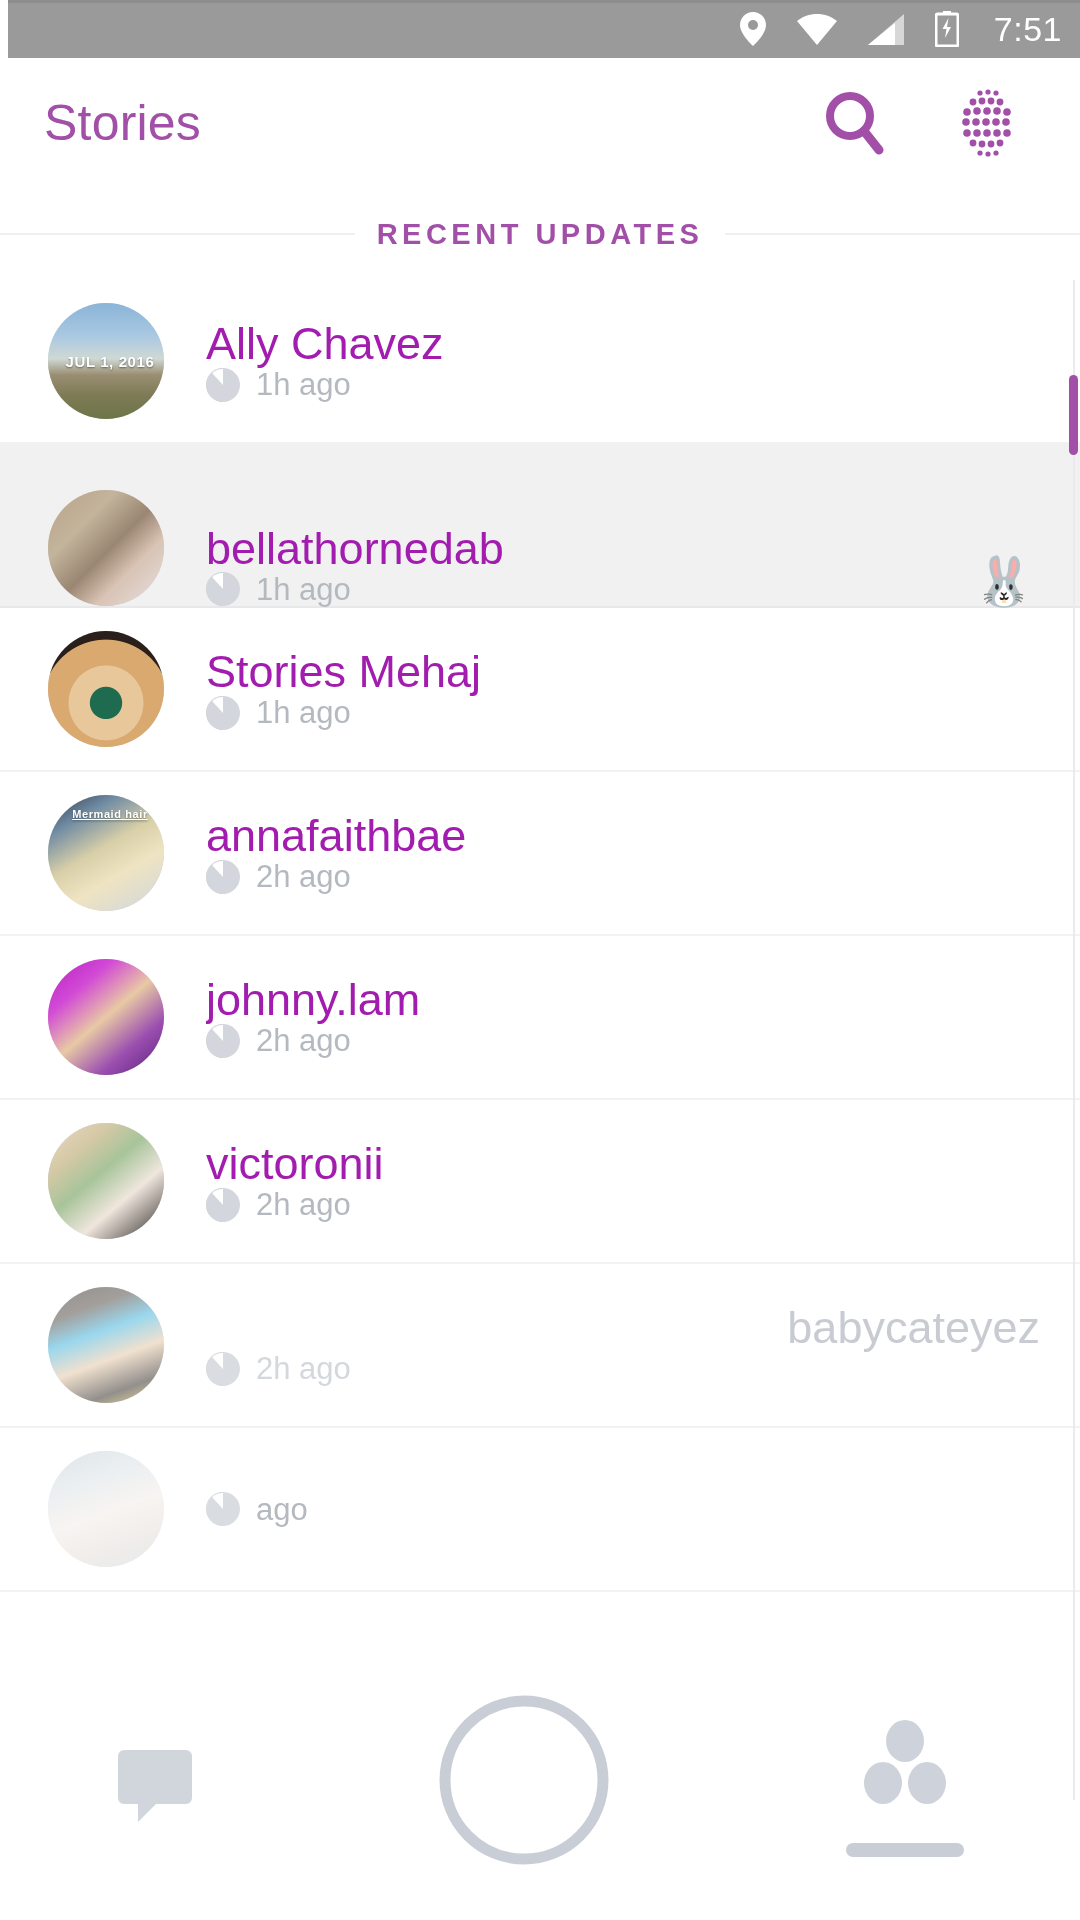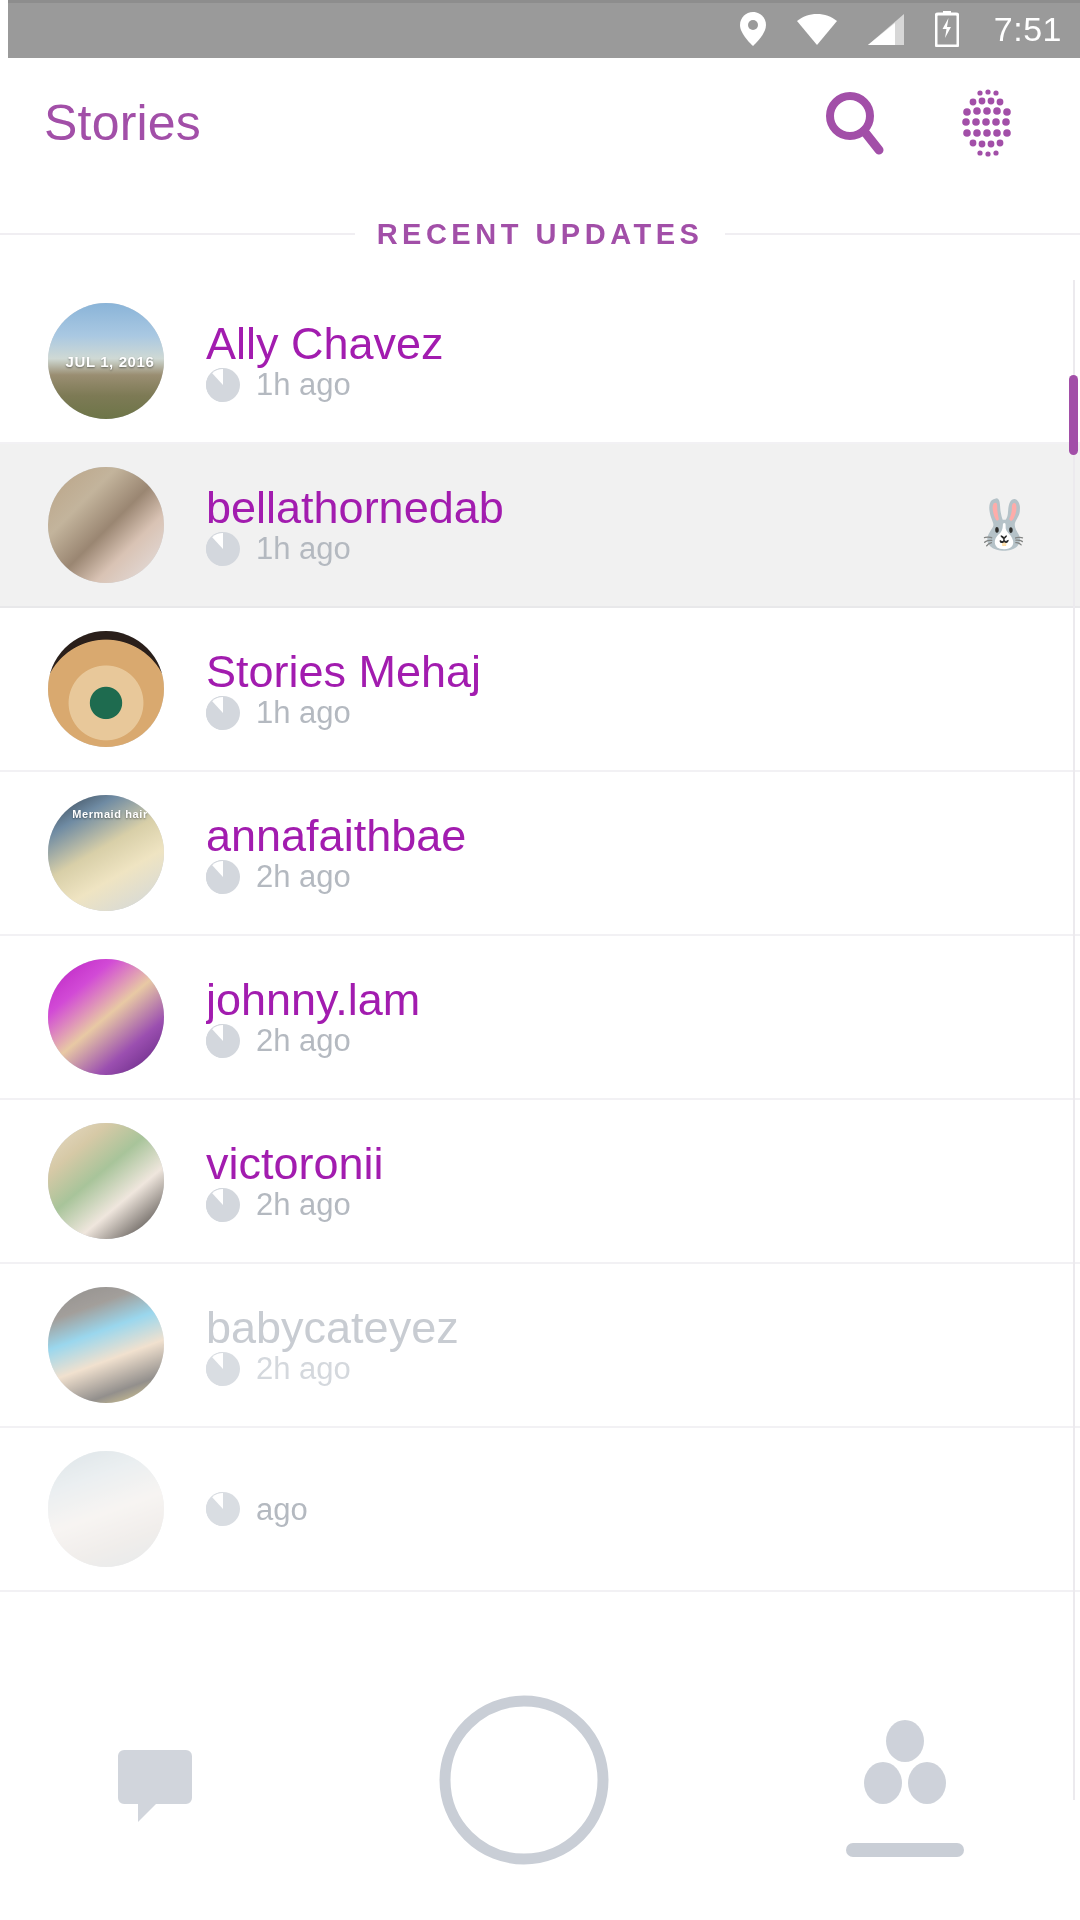--- a/index.html
+++ b/index.html
@@ -57,21 +57,21 @@
   .list{
     position:absolute; top:280px; left:0; width:1080px; height:1640px;
     overflow:hidden; background:#fff;
   }
   .story-row{
     position:relative; display:flex; align-items:center;
     height:164px; padding-left:48px; padding-right:40px;
     background:#ffffff; border-bottom:2px solid #f2f1f4;
     cursor:pointer;
   }
-  .story-row.selected{ background:#f1f1f1; border-bottom-color:#e8e8ea; }
+  .story-row.selected{ background:#f1f1f1; border-bottom-color:#e8e8ea;align-items:flex-end; }
 
   .avatar{
     width:116px; height:116px; border-radius:50%;
     flex:0 0 116px; overflow:hidden; position:relative;
     background:#cfd3d8;
   }
   .avatar .av-inner{ position:absolute; inset:0; }
   .avatar .av-caption{
     position:absolute; left:0; right:0; top:50%; transform:translateY(-50%);
     text-align:center; color:#ffffff; font-size:15px; font-weight:700;
@@ -85,21 +85,21 @@
   }
   .row-name.viewed{ color:#c3c7cd; }
   .row-sub{ display:flex; align-items:center; margin-top:0; gap:16px; }
   .row-time{ font-size:31px; color:#b4b9c0; line-height:1; }
   .row-emoji{ font-size:48px; line-height:1; margin-left:auto; padding-right:6px; }
 
   
   .pie{ width:34px; height:34px; flex:0 0 34px; }
 
   
-  .story-row.dim  .row-name{ color:#c8ccd2; }
+  .story-row.dim  .row-name{ color:#c8ccd2;text-align:right; }
   .story-row.dim  .row-time{ color:#d4d8dd; }
   .story-row.dim  .avatar{ opacity:.55; }
   .story-row.faded .row-name{ color:#d2d6dc; }
   .story-row.faded .avatar{ opacity:.35; }
 
   
   .scroll-track{
     position:absolute; right:0; top:280px; width:10px; height:1640px;
     background:transparent;
   }
@@ -267,21 +267,21 @@
               <circle cx="17" cy="17" r="17" fill="#d3d7dd"></circle>
               <path d="M17 17 L17 1 A16 16 0 0 0 6.2 5.2 Z" fill="#ffffff"></path>
             </svg>
             <div class="row-time">1h ago</div>
           </div>
         </div>
       </div>
       <div class="story-row">
         <div class="avatar">
           <div class="av-inner" style="background: linear-gradient(150deg, rgb(47, 58, 70) 0%, rgb(111, 139, 163) 22%, rgb(216, 207, 168) 46%, rgb(239, 228, 194) 66%, rgb(207, 214, 221) 100%);"></div>
-          <div class="av-caption" style="font-size: 11px; top: 16%;">Mermaid hair</div>
+          <div class="av-caption" style="font-size: 11px; top: 16%; text-decoration: underline;">Mermaid hair</div>
         </div>
         <div class="row-text">
           <div class="row-name">annafaithbae</div>
           <div class="row-sub">
             <svg class="pie" viewBox="0 0 34 34">
               <path d="M17 17 V0 A17 17 0 1 0 17 34 A17 17 0 0 0 17 17 Z" fill="#d3d7dd"></path>
               <path d="M17 17 L17 0 A17 17 0 0 0 4.3 6.2 Z" fill="#ffffff" opacity="0"></path>
               <circle cx="17" cy="17" r="17" fill="#d3d7dd"></circle>
               <path d="M17 17 L17 1 A16 16 0 0 0 6.2 5.2 Z" fill="#ffffff"></path>
             </svg>

